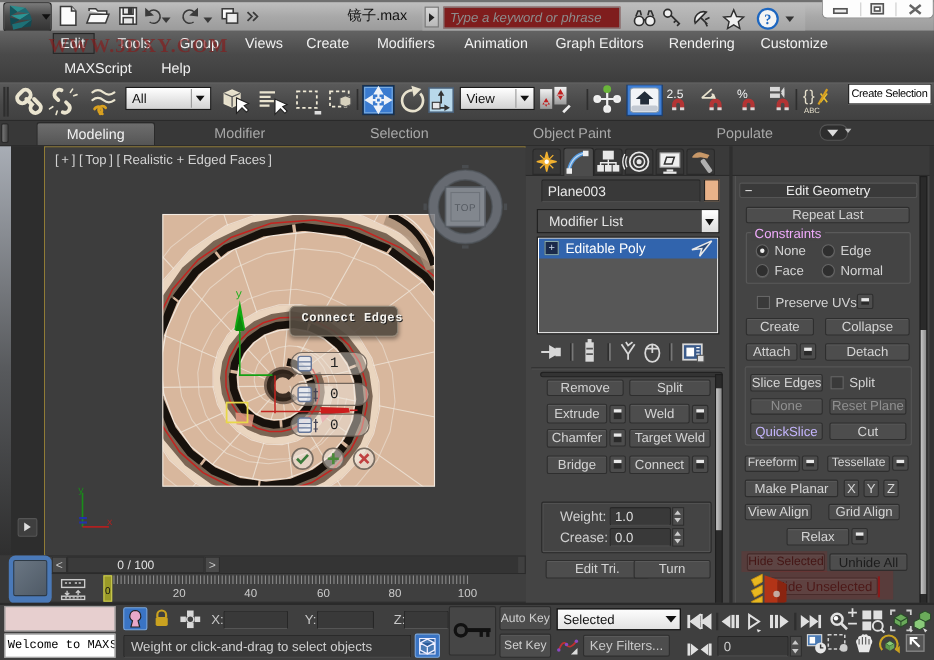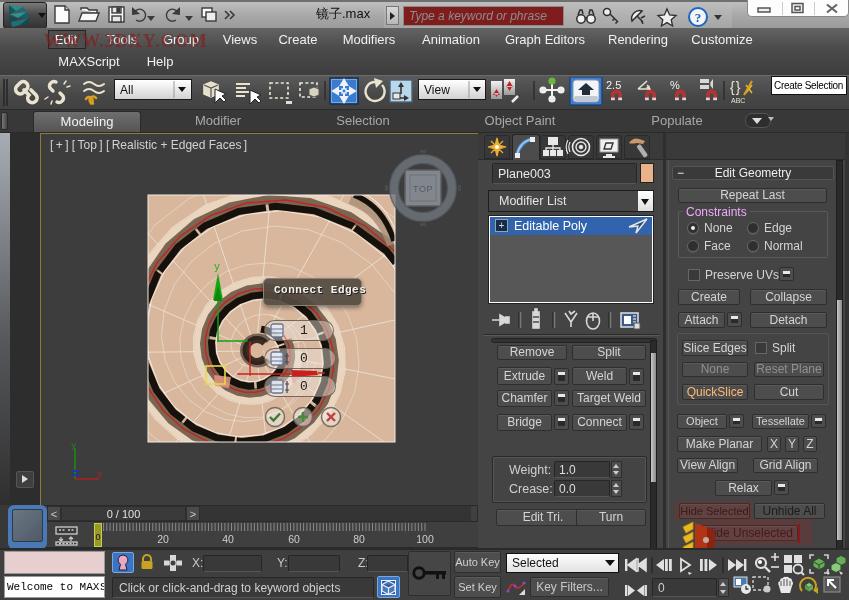--- a/index.html
+++ b/index.html
@@ -496,23 +496,23 @@
 <div class="btn" style="left:750px;top:289px;width:77px;height:16px;line-height:14px;font-size:12px;color:#d4d4d4">Collapse</div>
 <div class="btn" style="left:678px;top:312px;width:47px;height:16px;line-height:14px;font-size:12px;color:#d4d4d4">Attach</div>
 <div class="sbox" style="left:727px;top:312px;height:15px"></div>
 <div class="btn" style="left:750px;top:312px;width:77px;height:16px;line-height:14px;font-size:12px;color:#d4d4d4">Detach</div>
 <div class="abs" style="left:677px;top:333px;width:152px;height:72px;border:1px solid #555;border-radius:2px"></div>
 <div class="btn" style="left:682px;top:340px;width:66px;height:16px;line-height:14px;font-size:12px;color:#d4d4d4">Slice Edges</div>
 <div class="abs" style="left:755px;top:342px;width:12px;height:12px;background:#3a3a3a;border:1px solid #666"></div>
 <div class="abs" style="left:772px;top:341px;color:#d4d4d4;font-size:12px">Split</div>
 <div class="btn" style="left:682px;top:362px;width:66px;height:15px;line-height:13px;font-size:12px;color:#909090">None</div>
 <div class="btn" style="left:754px;top:362px;width:70px;height:15px;line-height:13px;font-size:12px;color:#909090">Reset Plane</div>
-<div class="btn" style="left:682px;top:384px;width:66px;height:16px;line-height:14px;font-size:12px;color:#fdba74">QuickSlice</div>
+<div class="btn" style="left:682px;top:384px;width:66px;height:16px;line-height:14px;font-size:12px;color:#c4b5fd">QuickSlice</div>
 <div class="btn" style="left:754px;top:384px;width:70px;height:16px;line-height:14px;font-size:12px;color:#d4d4d4">Cut</div>
-<div class="btn" style="left:677px;top:414px;width:50px;height:15px;line-height:13px;font-size:11px;color:#d4d4d4">Object</div>
+<div class="btn" style="left:677px;top:414px;width:50px;height:15px;line-height:13px;font-size:11px;color:#d4d4d4">Freeform</div>
 <div class="sbox" style="left:729px;top:414px;height:14px"></div>
 <div class="btn" style="left:752px;top:414px;width:57px;height:15px;line-height:13px;font-size:11px;color:#d4d4d4">Tessellate</div>
 <div class="sbox" style="left:811px;top:414px;height:14px"></div>
 <div class="btn" style="left:677px;top:436px;width:85px;height:16px;line-height:14px;font-size:12px;color:#d4d4d4">Make Planar</div>
 <div class="btn" style="left:767px;top:436px;width:14px;height:16px;line-height:14px;font-size:12px;color:#d4d4d4">X</div>
 <div class="btn" style="left:785px;top:436px;width:14px;height:16px;line-height:14px;font-size:12px;color:#d4d4d4">Y</div>
 <div class="btn" style="left:803px;top:436px;width:14px;height:16px;line-height:14px;font-size:12px;color:#d4d4d4">Z</div>
 <div class="btn" style="left:677px;top:458px;width:61px;height:15px;line-height:13px;font-size:12px;color:#d4d4d4">View Align</div>
 <div class="btn" style="left:753px;top:458px;width:65px;height:15px;line-height:13px;font-size:12px;color:#d4d4d4">Grid Align</div>
 <div class="btn" style="left:715px;top:480px;width:57px;height:16px;line-height:14px;font-size:12px;color:#d4d4d4">Relax</div>
@@ -683,21 +683,21 @@
 <div class="fld" style="left:288px;top:555px;width:52px;height:17px"></div>
 <div class="lbl" style="left:358px;top:556px;font-size:12px;color:#c8c8c8">Z:</div>
 <div class="fld" style="left:367px;top:555px;width:41px;height:17px"></div>
 <div class="abs" style="left:408px;top:551px;width:43px;height:45px;background:#464646;border:1px solid #2e2e2e;border-radius:2px"></div>
 <svg class="abs" style="left:412px;top:564px" width="37" height="18" viewBox="0 0 37 18">
       <circle cx="7" cy="9" r="5.2" fill="none" stroke="#111" stroke-width="3"></circle>
       <rect x="12" y="7" width="22" height="3.6" fill="#111"></rect>
       <rect x="24" y="10" width="3" height="5" fill="#111"></rect>
       <rect x="30" y="10" width="3" height="5" fill="#111"></rect>
     </svg>
-<div class="fld" style="left:112px;top:577px;width:262px;height:21px;color:#cfcfcf;font-size:12px;padding:3px 0 0 6px">Click or click-and-drag to keyword objects</div>
+<div class="fld" style="left:112px;top:577px;width:262px;height:21px;color:#cfcfcf;font-size:12px;padding:3px 0 0 6px">Weight or click-and-drag to select objects</div>
 <div class="abs" style="left:377px;top:576px;width:23px;height:22px;background:#3a74c4;border:1px solid #7aa6dc;border-radius:2px"></div>
 <svg class="abs" style="left:380px;top:579px" width="17" height="17" viewBox="0 0 17 17" fill="none" stroke="#eef">
       <rect x="1.5" y="1.5" width="14" height="14" fill="#2a5a9a"></rect>
       <path d="M8.5,2 L15,5.5 V12 L8.5,15.5 L2,12 V5.5 Z M2,5.5 L8.5,9 L15,5.5 M8.5,9 V15.5" stroke-width="1.2" fill="#4a7ab4"></path>
     </svg>
 <div class="btn" style="left:454px;top:551px;width:47px;height:22px;line-height:20px;font-size:11px;color:#d0d0d0">Auto Key</div>
 <div class="btn" style="left:454px;top:576px;width:47px;height:22px;line-height:20px;font-size:11px;color:#d0d0d0">Set Key</div>
 <div class="abs" style="left:506px;top:553px;width:113px;height:20px;background:linear-gradient(#fdfdfd,#e2e2e2);border:1px solid #111;color:#111;font-size:12px;padding:2px 0 0 5px">Selected</div>
 <div class="abs" style="left:605px;top:560px;width:0;height:0;border-left:5px solid transparent;border-right:5px solid transparent;border-top:6px solid #111"></div>
 <svg class="abs" style="left:506px;top:577px" width="20" height="20" viewBox="0 0 20 20">

